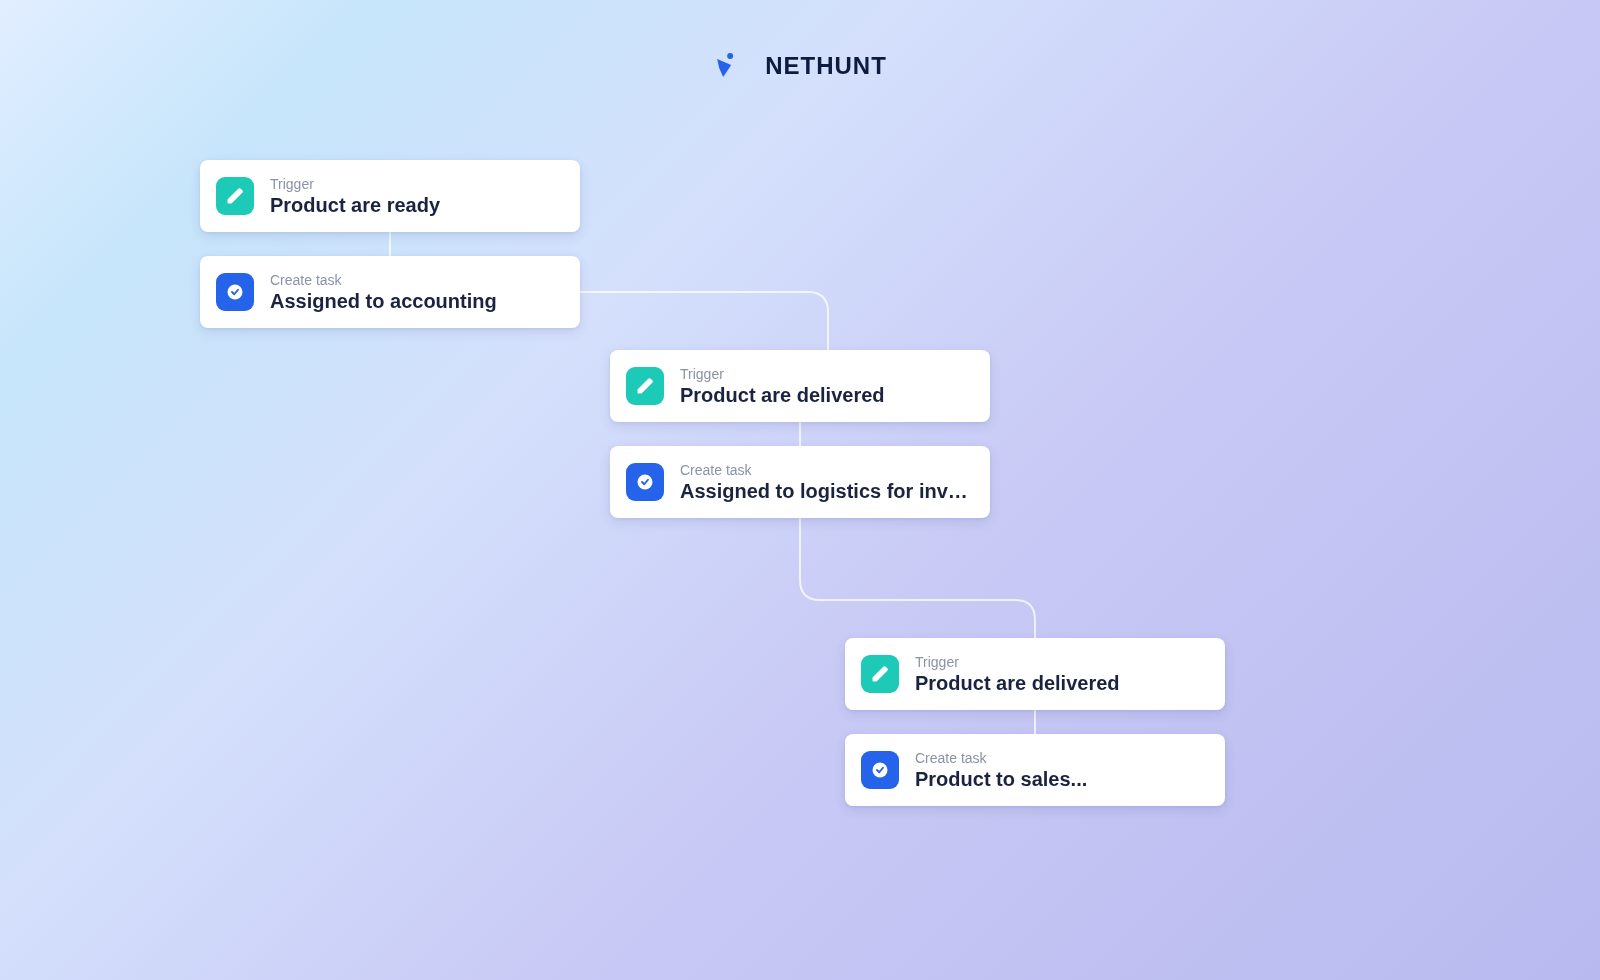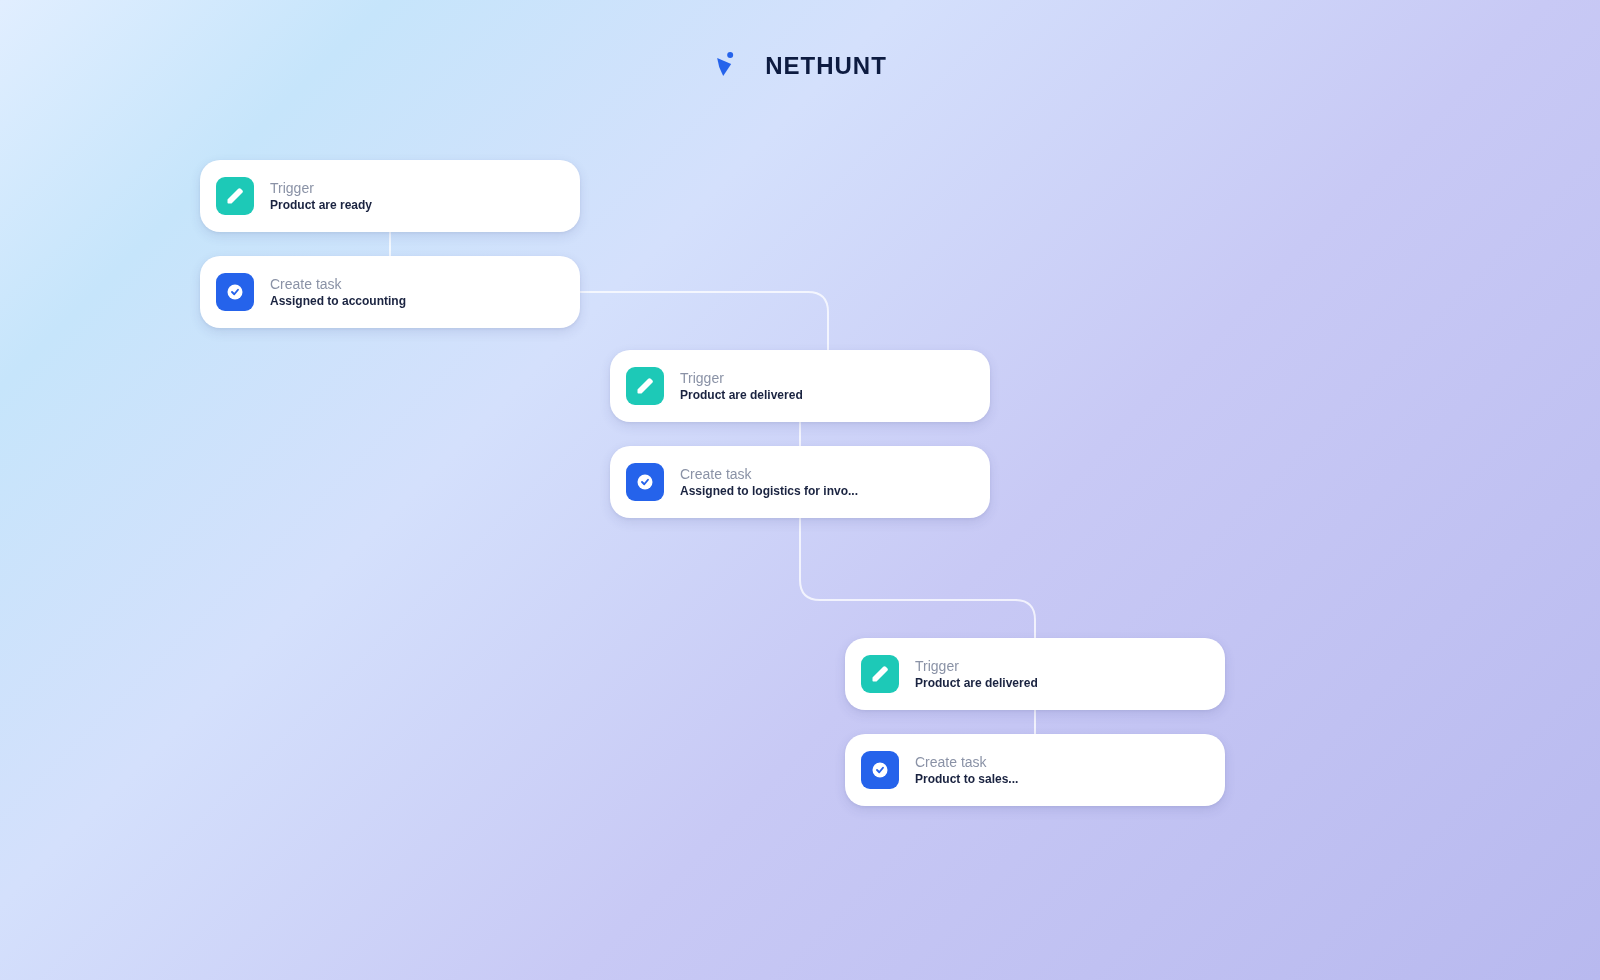--- a/index.html
+++ b/index.html
@@ -14,39 +14,40 @@
       font-family: -apple-system, BlinkMacSystemFont, 'Segoe UI', 'Helvetica Neue', Arial, sans-serif;
       position: relative;
       overflow: hidden;
     }
     .logo {
       position: absolute;
       top: 52px;
       left: 50%;
       transform: translateX(-50%);
       display: flex;
+      align-items: center;
       gap: 26px;
     }
     .logo-icon {
       width: 26px;
       height: 26px;
       position: relative;
     }
     .logo-text {
       font-size: 24px;
       font-weight: 800;
       letter-spacing: 1px;
       color: #0d1b40;
     }
     .card {
       position: absolute;
       width: 380px;
       height: 72px;
       background: #ffffff;
-      border-radius: 20px;
+      border-radius: 8px;
       box-shadow: 0 4px 12px rgba(50, 60, 120, 0.12), 0 1px 3px rgba(50, 60, 120, 0.08);
       display: flex;
       align-items: center;
       padding: 0 16px;
       gap: 16px;
     }
     .card-icon {
       width: 38px;
       height: 38px;
       border-radius: 9px;
@@ -66,21 +67,21 @@
       flex-direction: column;
       gap: 2px;
       overflow: hidden;
     }
     .card-label {
       font-size: 14px;
       color: #8a92a6;
       font-weight: 400;
     }
     .card-title {
-      font-size: 12px;
+      font-size: 20px;
       color: #1a2340;
       font-weight: 600;
       white-space: nowrap;
       overflow: hidden;
       text-overflow: ellipsis;
     }
     .connector-path {
       stroke: rgba(255,255,255,0.75);
       stroke-width: 2;
       fill: none;

